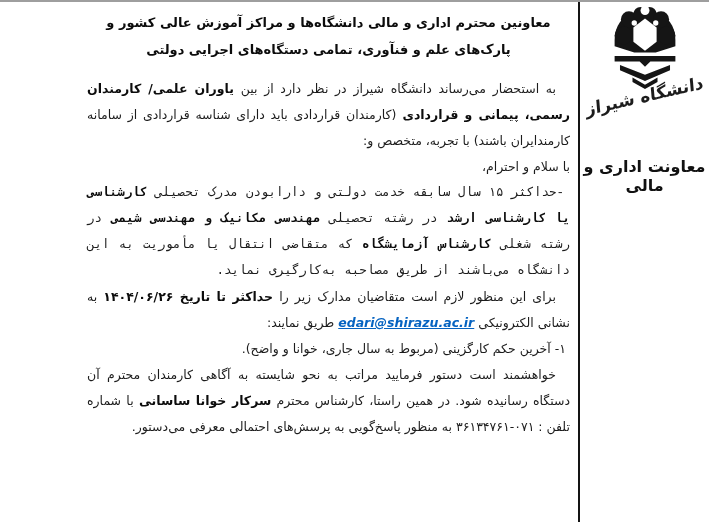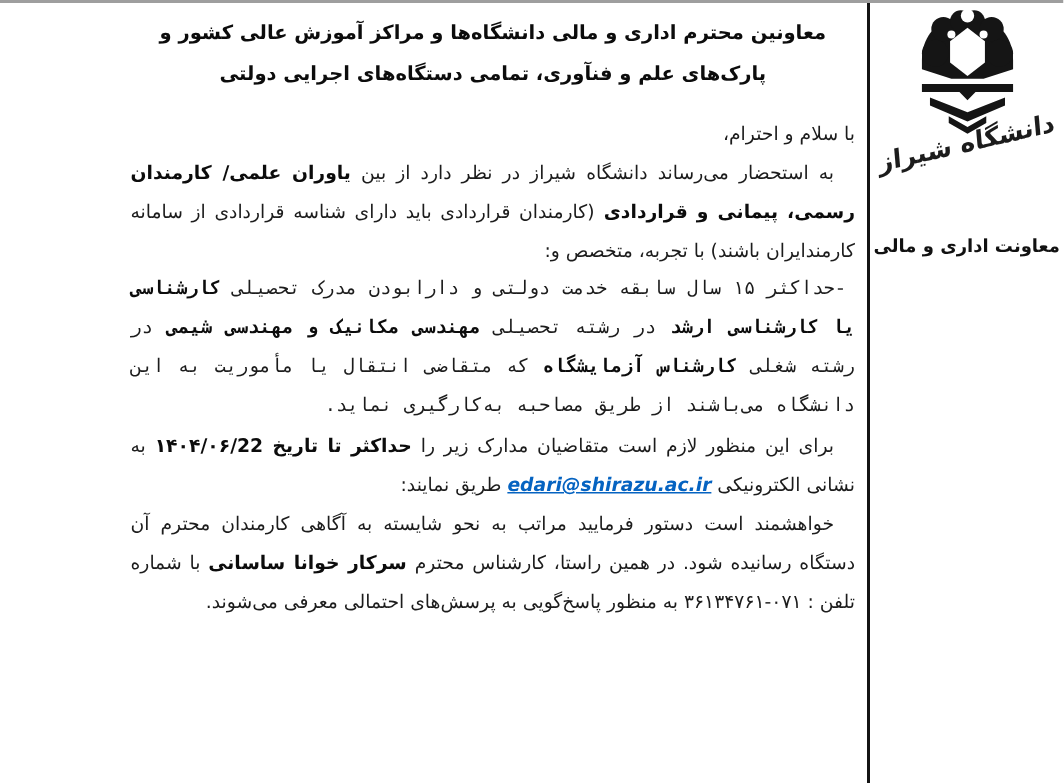--- a/index.html
+++ b/index.html
@@ -29,21 +29,21 @@
     text-align:center;
     font-weight:bold;
     font-size:17px;
     white-space:nowrap;
     transform:rotate(-13deg) skewX(-8deg);
     letter-spacing:-1px;
   }
   .department {
     position:absolute; top:155px; right:0;
     width:100%; text-align:center;
-    font-size:12px; font-weight:bold; color:#111;
+    font-size:16px; font-weight:bold; color:#111;
   }
   
   .main {
     position:absolute; top:0; left:0; right:131px; bottom:0;
     padding:7px 8px 0 87px;
     font-size:12.5px;
     line-height:26px;
     text-align:justify;
   }
   .heading {
@@ -101,33 +101,34 @@
       </g>
     </svg>
     <div class="calligraphy">دانشگاه شیراز</div>
     <div class="department">معاونت اداری و مالی</div>
   </aside>
 
   <main class="main">
 
     <div class="heading">معاونین محترم اداری و مالی دانشگاه‌ها و مراکز آموزش عالی کشور و پارک‌های علم و فنآوری، تمامی دستگاه‌های اجرایی دولتی</div>
 
-    <div class="par">با سلام و احترام،</div>
-
     <div class="par indent">
       <span>به استحضار می‌رساند دانشگاه شیراز در نظر دارد از بین </span><b>یاوران علمی/ کارمندان رسمی، پیمانی و قراردادی </b><span>(کارمندان قراردادی باید دارای شناسه قراردادی از سامانه کارمندایران باشند) با تجربه، متخصص و:</span>
     </div>
+
+    <div class="par">با سلام و احترام،</div>
 
     <div class="par small-indent">
       <span>-حداکثر ۱۵ سال سابقه خدمت دولتی و دارابودن مدرک تحصیلی </span><b>کارشناسی یا کارشناسی ارشد</b><span> در رشته تحصیلی </span><b>مهندسی مکانیک و مهندسی شیمی</b><span> در رشته شغلی </span><b>کارشناس آزمایشگاه</b><span> که متقاضی انتقال یا مأموریت به این دانشگاه می‌باشند از طریق مصاحبه به‌کارگیری نماید.</span>
     </div>
 
     <div class="par indent">
-      <span>برای این منظور لازم است متقاضیان مدارک زیر را </span><b>حداکثر تا تاریخ ۱۴۰۴/۰۶/22</b><span> به نشانی الکترونیکی </span><a href="#" class="email-link">edari@shirazu.ac.ir</a><span> طریق نمایند:</span>
+      <span>برای این منظور لازم است متقاضیان مدارک زیر را </span><b>حداکثر تا تاریخ ۱۴۰۴/۰۶/۲۶</b><span> به نشانی الکترونیکی </span><a href="#" class="email-link">edari@shirazu.ac.ir</a><span> طریق نمایند:</span>
     </div>
 
+    <div class="list-item">۱- آخرین حکم کارگزینی (مربوط به سال جاری، خوانا و واضح).</div>
 
     <div class="par indent">
-      <span>خواهشمند است دستور فرمایید مراتب به نحو شایسته به آگاهی کارمندان محترم آن دستگاه رسانیده شود. در همین راستا، کارشناس محترم </span><b>سرکار خوانا ساسانی</b><span> با شماره تلفن : </span><span>۰۷۱-۳۶۱۳۴۷۶۱</span><span> به منظور پاسخ‌گویی به پرسش‌های احتمالی معرفی می‌شوند.</span>
+      <span>خواهشمند است دستور فرمایید مراتب به نحو شایسته به آگاهی کارمندان محترم آن دستگاه رسانیده شود. در همین راستا، کارشناس محترم </span><b>سرکار خوانا ساسانی</b><span> با شماره تلفن : </span><span>۰۷۱-۳۶۱۳۴۷۶۱</span><span> به منظور پاسخ‌گویی به پرسش‌های احتمالی معرفی می‌دستور.</span>
     </div>
 
   </main>
 </div>
 
 </body></html>

